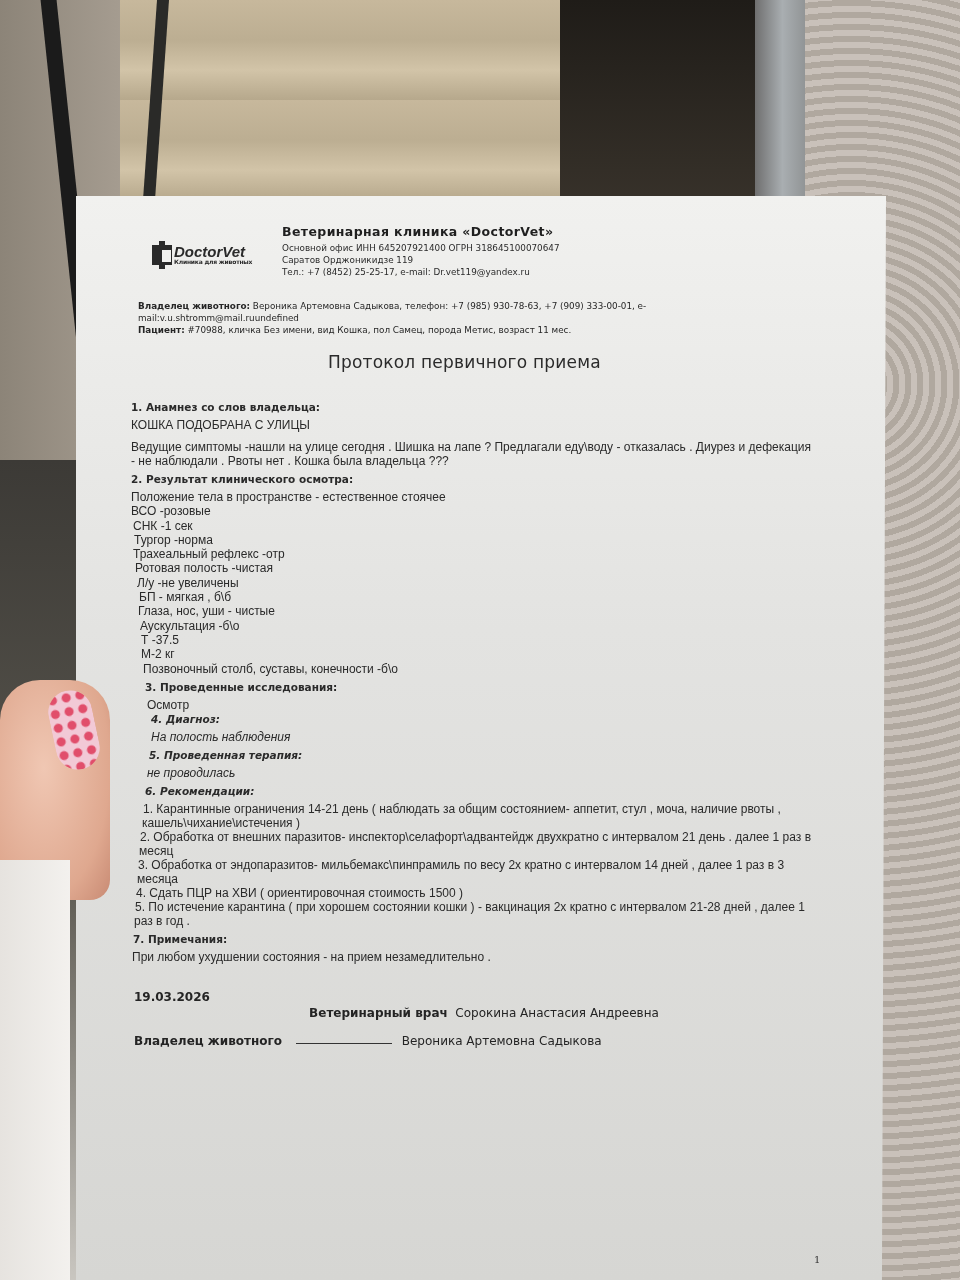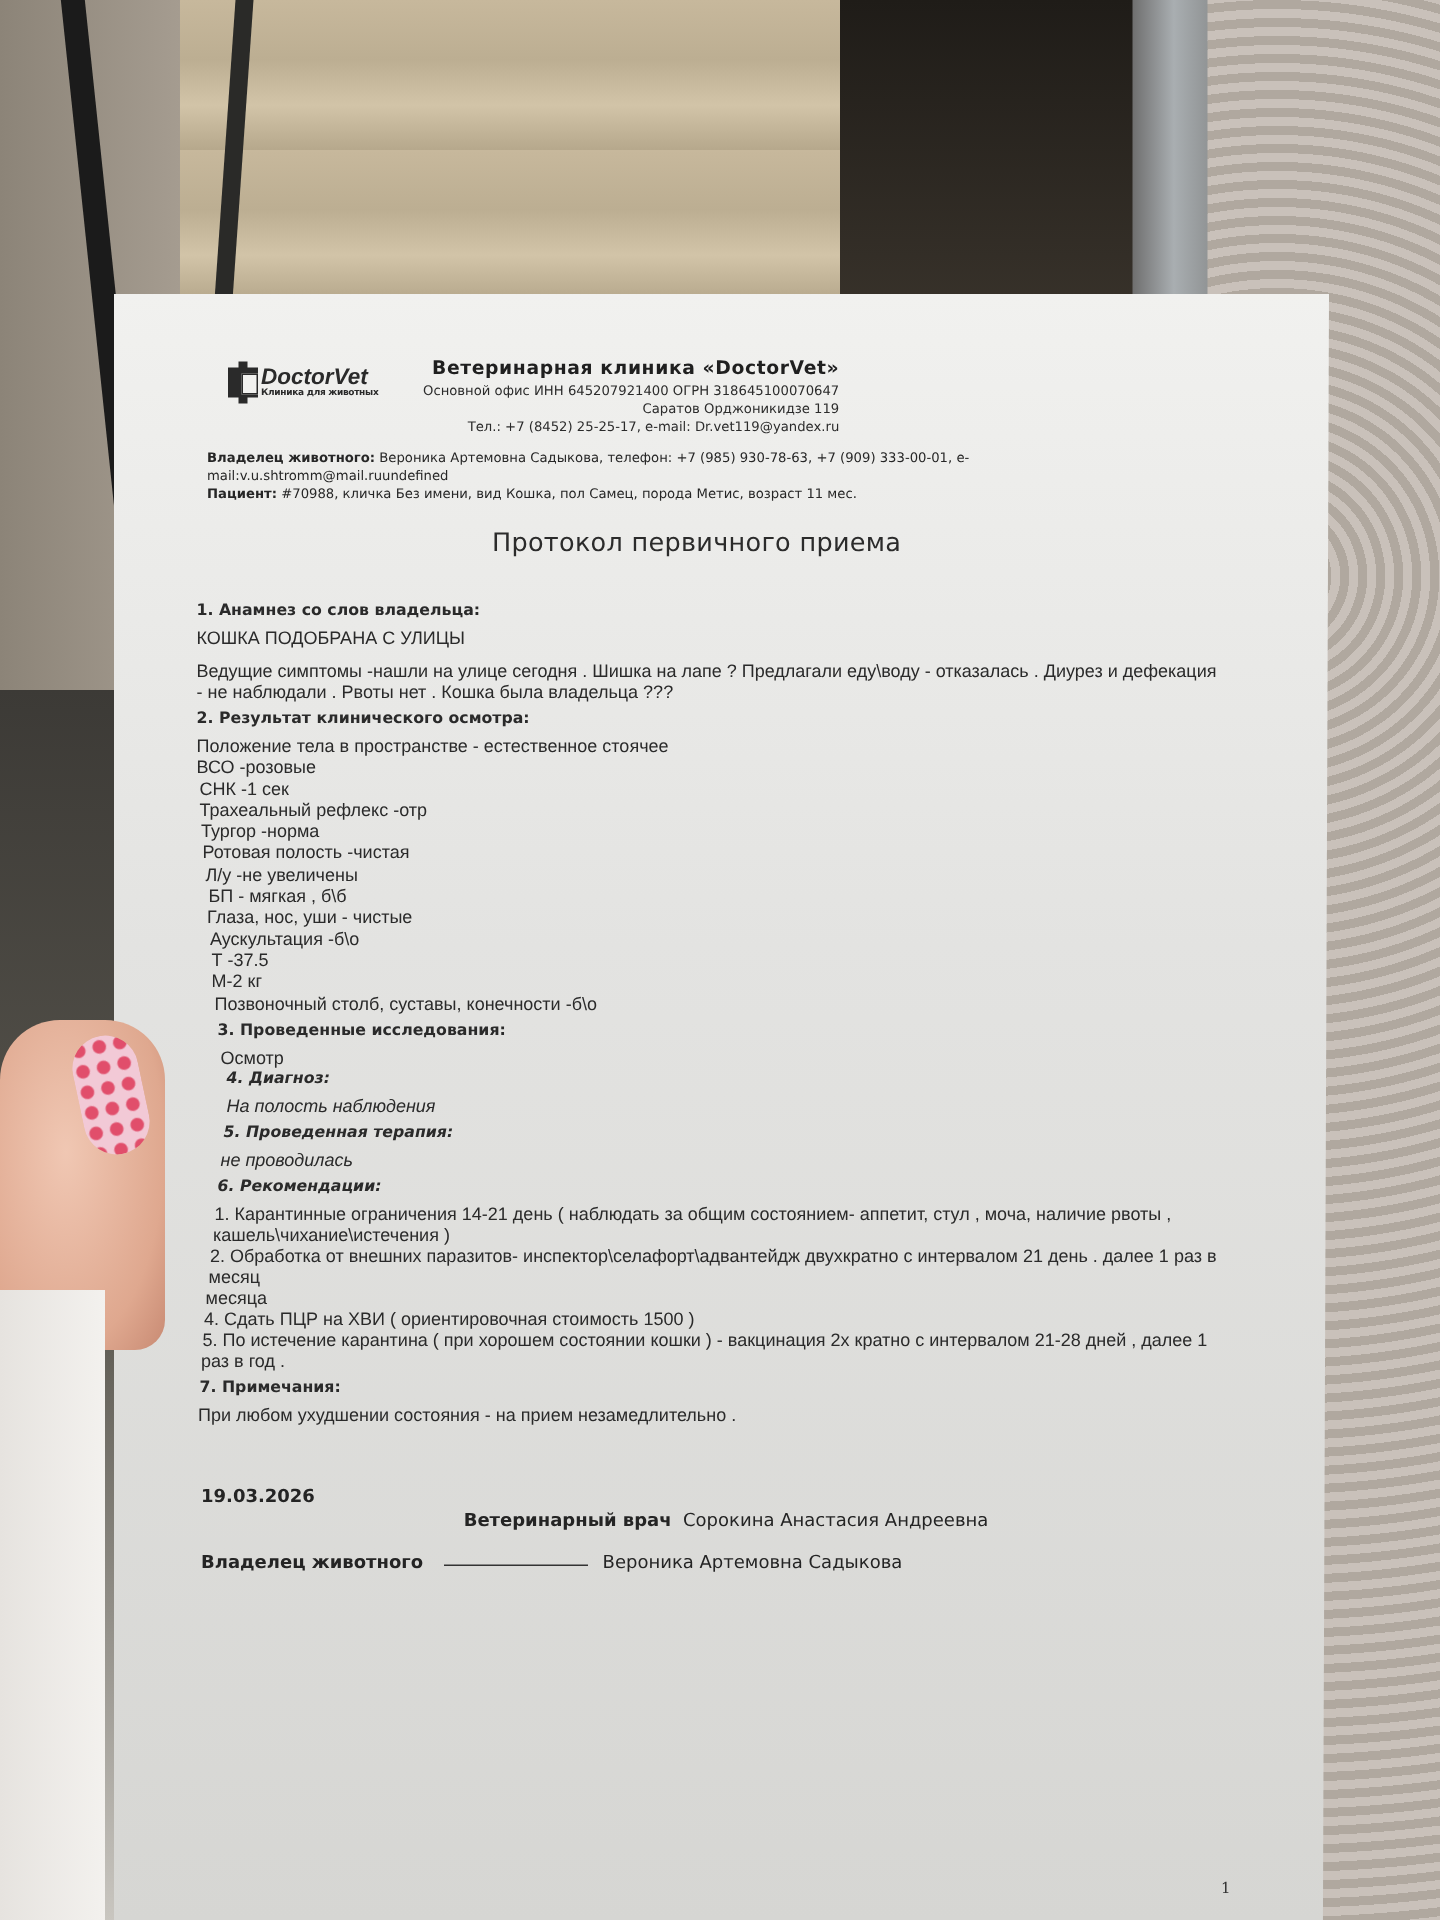--- a/index.html
+++ b/index.html
@@ -45,21 +45,21 @@
     background: linear-gradient(90deg, #e6e3df, #f3f1ee); }
 
   .logo { position: absolute; left: 76px; top: 48px; display: flex; align-items: center; }
   .logo-mark { width: 20px; height: 20px; background: #2a2a2a; position: relative; margin-right: 2px; }
   .logo-mark::before { content: ""; position: absolute; left: 7px; top: -4px; width: 6px; height: 28px; background: #2a2a2a; }
   .logo-mark::after { content: ""; position: absolute; left: 9px; top: 4px; width: 9px; height: 12px; background: #f1f1ef; border: 1px solid #2a2a2a; }
   .logo-text { display: flex; flex-direction: column; line-height: 1; }
   .logo-brand { font-family: "Liberation Sans", sans-serif; font-weight: bold; font-style: italic; font-size: 15px; color: #2a2a2a; }
   .logo-tag { font-size: 6px; font-weight: bold; color: #2a2a2a; letter-spacing: -0.2px; }
 
-  .clinic { position: absolute; left: 206px; top: 42px; font-size: 10px; line-height: 14px; color: #2b2b2b; text-align: right; }
+  .clinic { position: absolute; left: 206px; top: 29px; font-size: 10px; line-height: 14px; color: #2b2b2b; }
   .clinic-title { font-weight: bold; font-size: 12.5px; letter-spacing: 0.4px; margin-bottom: 3px; color: #1f1f1f; }
   .clinic-line { font-size: 8.8px; line-height: 12px; }
 
   .owner-block { position: absolute; left: 62px; top: 104px; width: 640px; font-size: 8.8px; line-height: 12px; }
   .owner-block b { font-weight: bold; }
 
   .doc-title { position: absolute; left: 252px; top: 156px; font-size: 17px; color: #2b2b2b; letter-spacing: 0.2px; }
 
   .body { position: absolute; left: 55px; top: 204px; width: 700px; font-family: "Liberation Sans", sans-serif; font-size: 12px; line-height: 14px; color: #2a2a2a; }
   .h { font-family: "DejaVu Sans", sans-serif; font-weight: bold; font-size: 10.5px; margin: 0; }
@@ -122,22 +122,22 @@
     <div class="gap8"></div>
     <p class="line">Ведущие симптомы -нашли на улице сегодня . Шишка на лапе ? Предлагали еду\воду - отказалась . Диурез и дефекация</p>
     <p class="line">- не наблюдали . Рвоты нет . Кошка была владельца ???</p>
     <div class="gap4"></div>
     <p class="h">2. Результат клинического осмотра:</p>
     <div class="gap4"></div>
     <div class="exam">
       <p class="line">Положение тела в пространстве - естественное стоячее</p>
       <p class="line">ВСО -розовые</p>
       <p class="line" style="padding-left:2px">СНК -1 сек</p>
+      <p class="line" style="padding-left:3px">Тургор -норма</p>
       <p class="line" style="padding-left:2px">Трахеальный рефлекс -отр</p>
-      <p class="line" style="padding-left:3px">Тургор -норма</p>
       <p class="line" style="padding-left:4px">Ротовая полость -чистая</p>
       <p class="line" style="padding-left:6px">Л/у -не увеличены</p>
       <p class="line" style="padding-left:8px">БП - мягкая , б\б</p>
       <p class="line" style="padding-left:7px">Глаза, нос, уши - чистые</p>
       <p class="line" style="padding-left:9px">Аускультация -б\о</p>
       <p class="line" style="padding-left:10px">Т -37.5</p>
       <p class="line" style="padding-left:10px">М-2 кг</p>
       <p class="line" style="padding-left:12px">Позвоночный столб, суставы, конечности -б\о</p>
     </div>
     <div class="gap4"></div>
@@ -151,20 +151,21 @@
     <p class="h italic" style="padding-left:18px">5. Проведенная терапия:</p>
     <div class="gap4"></div>
     <p class="line italic" style="padding-left:16px">не проводилась</p>
     <div class="gap4"></div>
     <p class="h italic" style="padding-left:14px">6. Рекомендации:</p>
     <div class="gap4"></div>
     <p class="line" style="padding-left:12px">1. Карантинные ограничения 14-21 день ( наблюдать за общим состоянием- аппетит, стул , моча, наличие рвоты ,</p>
     <p class="line" style="padding-left:11px">кашель\чихание\истечения )</p>
     <p class="line" style="padding-left:9px">2. Обработка от внешних паразитов- инспектор\селафорт\адвантейдж двухкратно с интервалом 21 день . далее 1 раз в</p>
     <p class="line" style="padding-left:8px">месяц</p>
+    <p class="line" style="padding-left:7px">3. Обработка от эндопаразитов- мильбемакс\пинпрамиль по весу 2х кратно с интервалом 14 дней , далее 1 раз в 3</p>
     <p class="line" style="padding-left:6px">месяца</p>
     <p class="line" style="padding-left:5px">4. Сдать ПЦР на ХВИ ( ориентировочная стоимость 1500 )</p>
     <p class="line" style="padding-left:4px">5. По истечение карантина ( при хорошем состоянии кошки ) - вакцинация 2х кратно с интервалом 21-28 дней , далее 1</p>
     <p class="line" style="padding-left:3px">раз в год .</p>
     <div class="gap4"></div>
     <p class="h" style="padding-left:2px">7. Примечания:</p>
     <div class="gap4"></div>
     <p class="line" style="padding-left:1px">При любом ухудшении состояния - на прием незамедлительно .</p>
   </div>
 

